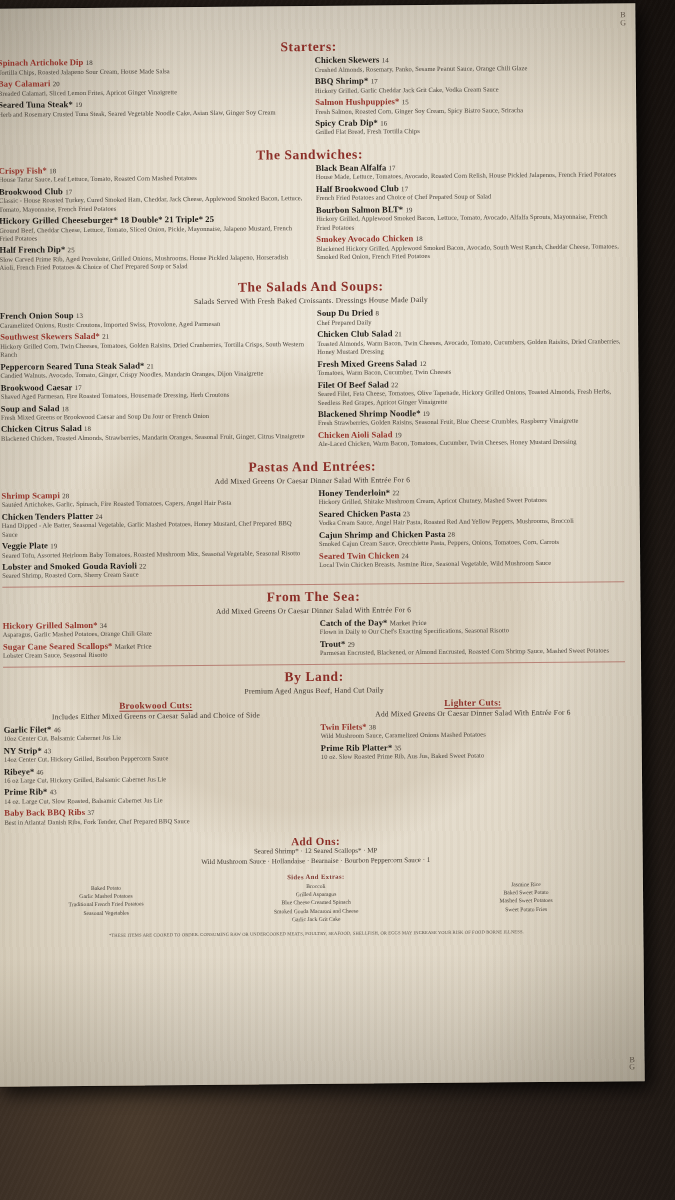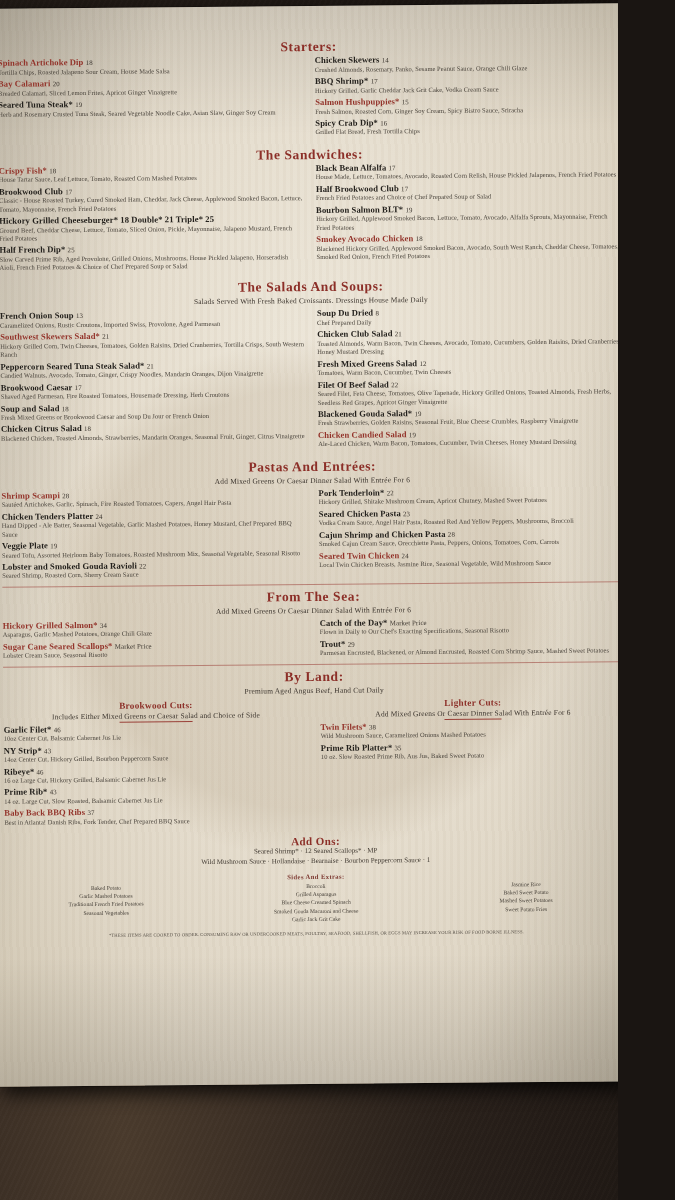--- a/index.html
+++ b/index.html
@@ -4,21 +4,21 @@
 <style>
   * { box-sizing: border-box; }
   html, body {
     margin: 0; padding: 0;
     width: 675px; height: 1200px;
     background: #1a1512;
     font-family: "Liberation Serif", serif;
   }
   #page {
     position: relative;
-    width: 618px; height: 1200px;
+    width: 675px; height: 1200px;
     overflow: hidden;
     background: #2b2320;
   }
   
   #backdrop {
     position: absolute; inset: 0;
     background:
       radial-gradient(ellipse at 20% 95%, #4a3b2d 0%, #2a211b 45%, #15100d 100%);
   }
   #backdrop:after {
@@ -94,21 +94,21 @@
     height: 1px; background: #9a4038; opacity: .55; margin: 3px 0 4px 0;
   }
 
   .band { margin-top: 7px; }
 
   
   .sub-head {
     text-align: center; color: #8c2f28; font-weight: bold;
     font-size: 9.2px; letter-spacing: .3px; margin-bottom: 1px;
   }
-  .sub-head .ul { border-bottom: 1px solid #9a4038; padding-bottom: 11px; }
+  .sub-head .ul { border-bottom: 1px solid #9a4038; padding-bottom: 0; }
 
   .addons { margin-top: 8px; text-align: center; }
   .addons .t { color: #8c2f28; font-weight: bold; font-size: 11px; letter-spacing:.4px; }
   .addons .l { font-size: 7px; color: #3f3830; line-height: 1.35; }
 
   .sides { margin-top: 7px; }
   .sides .t { text-align:center; color:#7d3a32; font-weight:bold; font-size:6.6px; letter-spacing:.4px; margin-bottom:2px;}
   .sides .grid { display:flex; gap: 8px; text-align:center; }
   .sides .grid > div { flex:1 1 0; font-size:5.6px; color:#4a443c; line-height:1.45; }
 
@@ -265,25 +265,25 @@
               </div>
             <div class="item">
                 <div class="iname"><span>Fresh Mixed Greens Salad</span> <span class="price">12</span></div>
                 <div class="desc">Tomatoes, Warm Bacon, Cucumber, Twin Cheeses</div>
               </div>
             <div class="item">
                 <div class="iname"><span>Filet Of Beef Salad</span> <span class="price">22</span></div>
                 <div class="desc">Seared Filet, Feta Cheese, Tomatoes, Olive Tapenade, Hickory Grilled Onions, Toasted Almonds, Fresh Herbs, Seedless Red Grapes, Apricot Ginger Vinaigrette</div>
               </div>
             <div class="item">
-                <div class="iname"><span>Blackened Gouda Salad*</span> <span class="price">19</span></div>
+                <div class="iname"><span>Blackened Shrimp Noodle*</span> <span class="price">19</span></div>
                 <div class="desc">Fresh Strawberries, Golden Raisins, Seasonal Fruit, Blue Cheese Crumbles, Raspberry Vinaigrette</div>
               </div>
             <div class="item">
-                <div class="iname red"><span>Chicken Candied Salad</span> <span class="price">19</span></div>
+                <div class="iname red"><span>Chicken Aioli Salad</span> <span class="price">19</span></div>
                 <div class="desc">Ale-Laced Chicken, Warm Bacon, Tomatoes, Cucumber, Twin Cheeses, Honey Mustard Dressing</div>
               </div>
           </div>
         </div>
       </div>
 
       <div class="band">
         <div class="sec-head">Pastas And Entrées:</div>
         <div class="sec-sub">Add Mixed Greens Or Caesar Dinner Salad With Entrée For 6</div>
         <div class="cols">
@@ -300,21 +300,21 @@
                 <div class="iname"><span>Veggie Plate</span> <span class="price">19</span></div>
                 <div class="desc">Seared Tofu, Assorted Heirloom Baby Tomatoes, Roasted Mushroom Mix, Seasonal Vegetable, Seasonal Risotto</div>
               </div>
             <div class="item">
                 <div class="iname"><span>Lobster and Smoked Gouda Ravioli</span> <span class="price">22</span></div>
                 <div class="desc">Seared Shrimp, Roasted Corn, Sherry Cream Sauce</div>
               </div>
           </div>
           <div class="col">
             <div class="item">
-                <div class="iname"><span>Pork Tenderloin*</span> <span class="price">22</span></div>
+                <div class="iname"><span>Honey Tenderloin*</span> <span class="price">22</span></div>
                 <div class="desc">Hickory Grilled, Shitake Mushroom Cream, Apricot Chutney, Mashed Sweet Potatoes</div>
               </div>
             <div class="item">
                 <div class="iname"><span>Seared Chicken Pasta</span> <span class="price">23</span></div>
                 <div class="desc">Vodka Cream Sauce, Angel Hair Pasta, Roasted Red And Yellow Peppers, Mushrooms, Broccoli</div>
               </div>
             <div class="item">
                 <div class="iname"><span>Cajun Shrimp and Chicken Pasta</span> <span class="price">28</span></div>
                 <div class="desc">Smoked Cajun Cream Sauce, Orecchiette Pasta, Peppers, Onions, Tomatoes, Corn, Carrots</div>
               </div>

